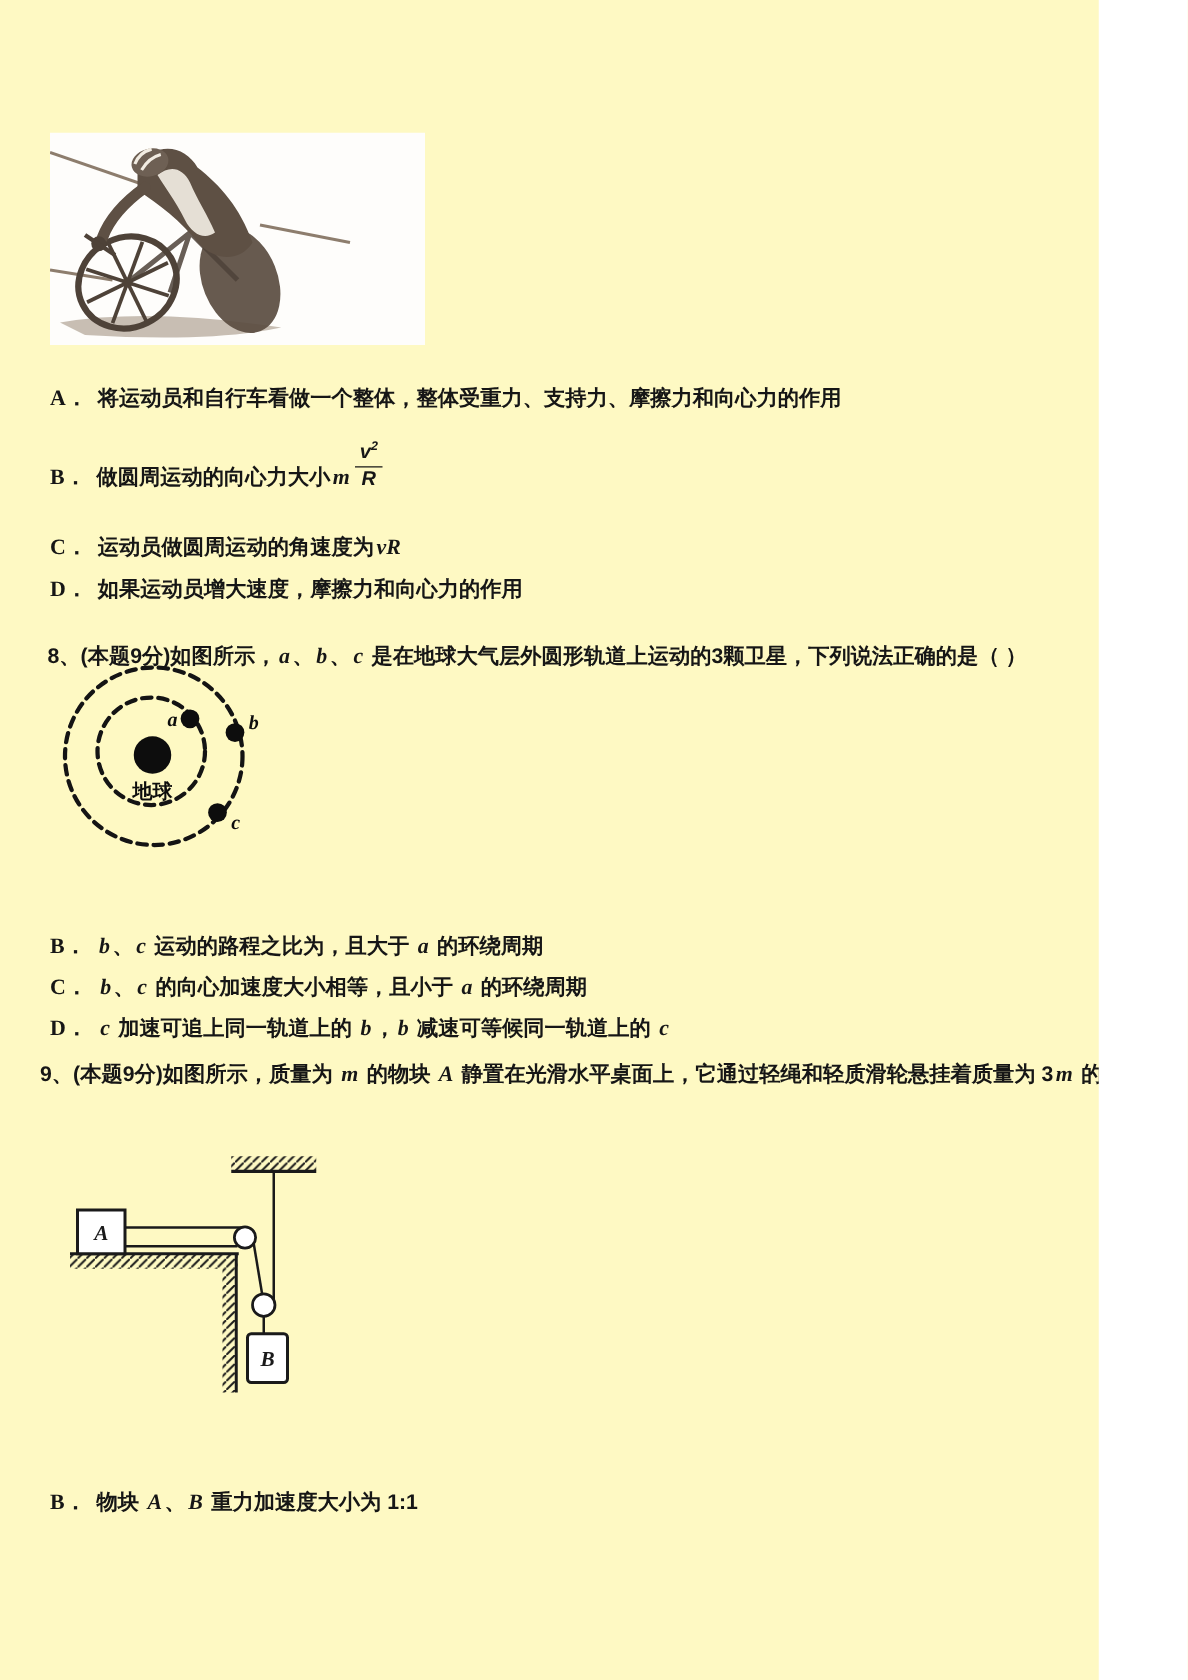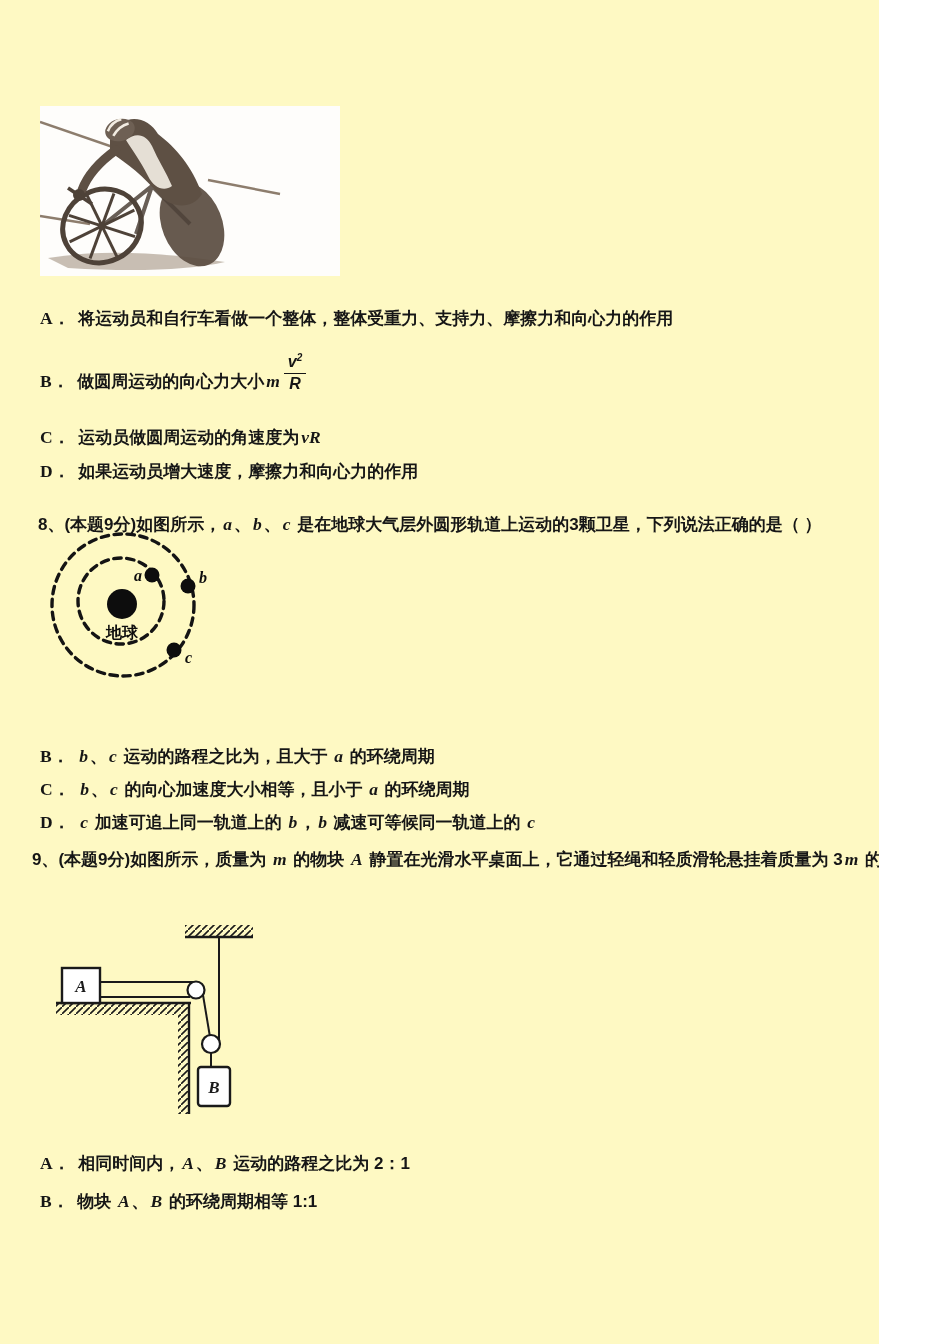--- a/index.html
+++ b/index.html
@@ -150,20 +150,17 @@
     <line x1="155" y1="79" x2="162" y2="121" stroke="#1a1a1a" stroke-width="2"></line>
 
     <circle cx="163" cy="128" r="9" fill="#ffffff" stroke="#1a1a1a" stroke-width="2.2"></circle>
 
     <line x1="163" y1="137" x2="163" y2="151" stroke="#1a1a1a" stroke-width="2"></line>
 
     <rect x="150" y="151" width="32" height="39" rx="3" fill="#ffffff" stroke="#1a1a1a" stroke-width="2.4"></rect>
     <text x="166" y="177" text-anchor="middle" class="sv-italic" font-size="17" fill="#1a1a1a">B</text>
   </svg>
 
-  <div class="tline" style="left:40px;top:1151px">
-    <span class="opt-letter">A．</span><span><span class="seg-plain">相同时间内，</span><span class="it">A</span><span class="seg-plain">、</span><span class="it">B</span><span class="seg-plain"> 运动的路程之比为 2：1</span></span>
-  </div>
   <div class="tline" style="left:40px;top:1189px">
-    <span class="opt-letter">B．</span><span><span class="seg-plain">物块 </span><span class="it">A</span><span class="seg-plain">、</span><span class="it">B</span><span class="seg-plain"> 的环绕周期相等 1:1</span></span>
+    <span class="opt-letter">B．</span><span><span class="seg-plain">物块 </span><span class="it">A</span><span class="seg-plain">、</span><span class="it">B</span><span class="seg-plain"> 重力加速度大小为 1:1</span></span>
   </div>
 
 </div>
 
 </body></html>

